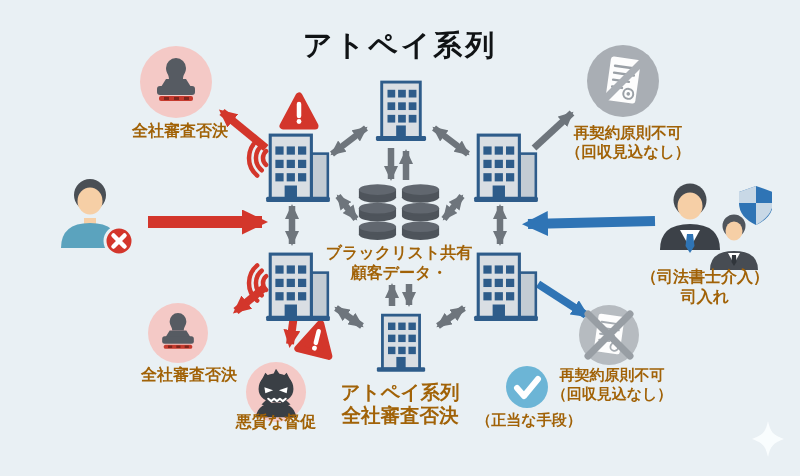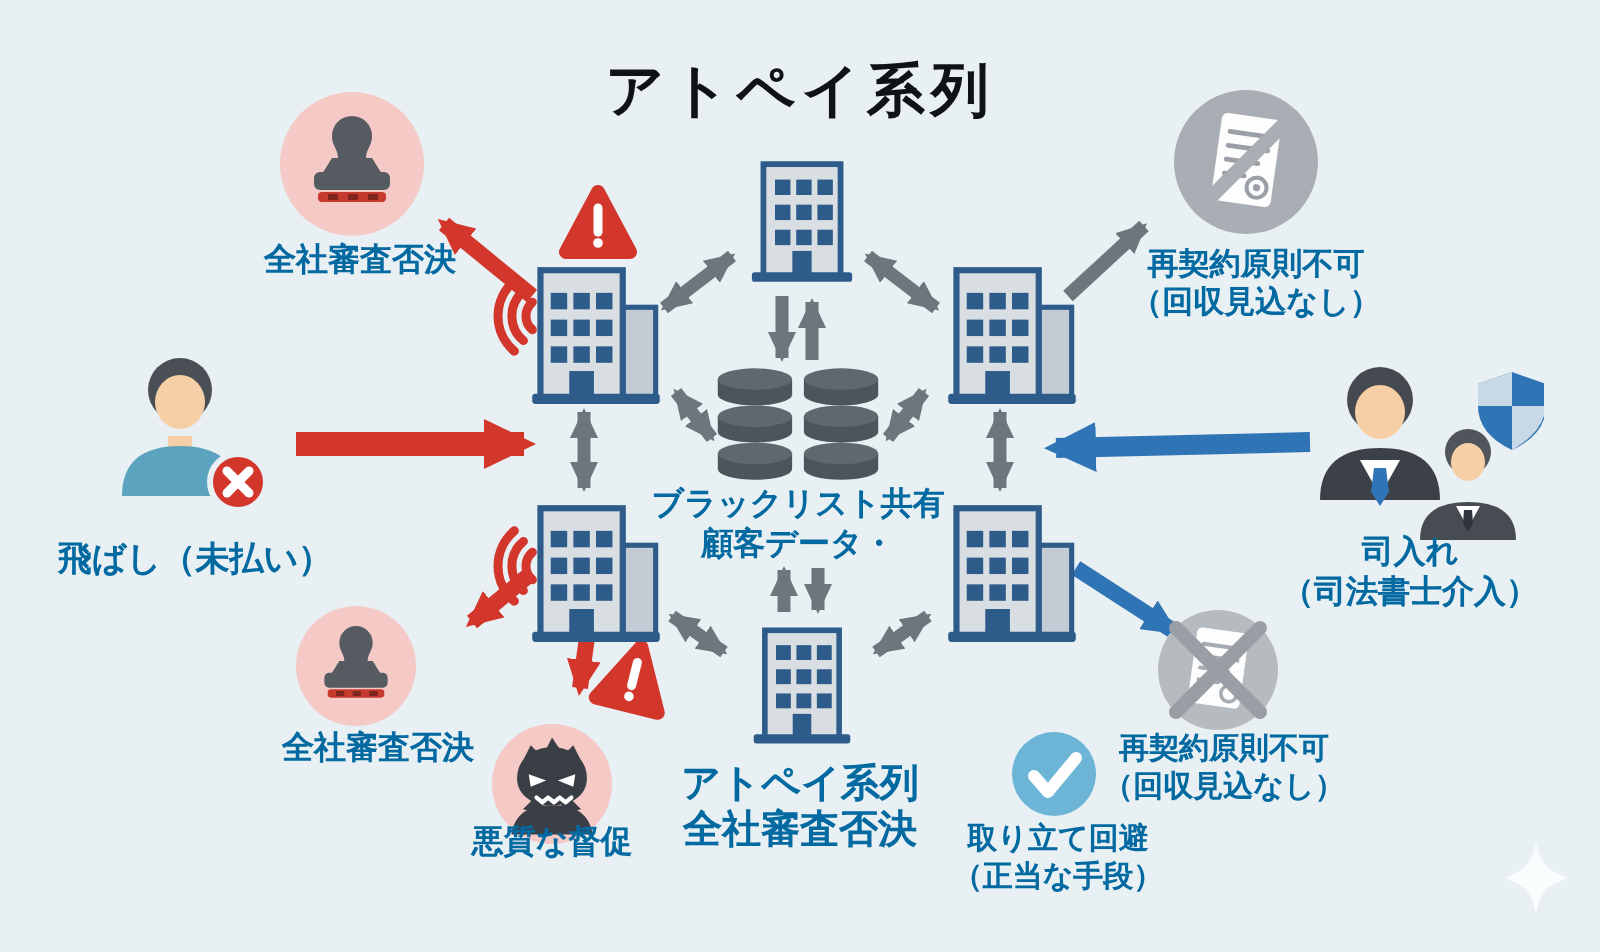--- a/index.html
+++ b/index.html
@@ -9,21 +9,21 @@
     font-family:"Liberation Sans","DejaVu Sans",sans-serif;
     color:#15181b;
     text-decoration:underline;
   }
   .abs{position:absolute;}
   svg{display:block;}
   #overlay{position:absolute;left:0;top:0;z-index:1;}
   .icon{z-index:2;}
   .lbl{
     position:absolute;z-index:3;font-weight:700;text-align:center;
-    color:#0369a1;line-height:1.25;white-space:nowrap;
+    color:#a16207;line-height:1.25;white-space:nowrap;
   }
   .lbl .ln{display:block;}
   #title{
     position:absolute;z-index:3;left:0;top:26px;width:800px;text-align:center;
     font-size:29px;font-weight:800;letter-spacing:3px;color:#101315;
   }
 </style>
 </head>
 <body>
 
@@ -272,49 +272,47 @@
       <polygon points="17,45 26,36 28,48"></polygon>
       <polygon points="47,45 38,36 36,48"></polygon>
     </g>
     <path d="M20,27 l9,3.2 -8,3.2 z" fill="#fff"></path>
     <path d="M44,27 l-9,3.2 8,3.2 z" fill="#fff"></path>
     <path d="M24,39 l3,2.4 3,-2.4 3,2.4 3,-2.4 3,2.4 3,-2.4" fill="none" stroke="#fff" stroke-width="2.2" stroke-linecap="round" stroke-linejoin="round"></path>
   </svg>
 
   <div class="lbl" style="left:105px;top:121px;width:150px;font-size:16px">全社審査否決</div>
 
-  <div class="lbl" style="left:10px;top:269px;width:175px;font-size:17px">飛ばし（未払い）</div>
 
   <div class="lbl" style="left:552px;top:123px;width:152px;font-size:15.5px">
     <span class="ln">再契約原則不可</span>
     <span class="ln">（回収見込なし）</span>
   </div>
 
   <div class="lbl" style="left:315px;top:243px;width:168px;font-size:16px;font-weight:800">
     <span class="ln">ブラックリスト共有</span>
     <span class="ln">顧客データ・</span>
   </div>
 
   <div class="lbl" style="left:627px;top:267px;width:156px;font-size:16px">
+    <span class="ln">（司法書士介入）</span>
     <span class="ln">司入れ</span>
-    <span class="ln">（司法書士介入）</span>
   </div>
 
   <div class="lbl" style="left:325px;top:381px;width:150px;font-size:19.5px;font-weight:800;line-height:1.18">
     <span class="ln">アトペイ系列</span>
     <span class="ln">全社審査否決</span>
   </div>
 
   <div class="lbl" style="left:114px;top:365px;width:150px;font-size:16px">全社審査否決</div>
 
   <div class="lbl" style="left:206px;top:412px;width:140px;font-size:16px">悪質な督促</div>
 
   <div class="lbl" style="left:535px;top:366px;width:154px;font-size:15px">
     <span class="ln">再契約原則不可</span>
     <span class="ln">（回収見込なし）</span>
   </div>
 
   <div class="lbl" style="left:452px;top:411px;width:154px;font-size:15px">
-    <span class="ln">取り立て回避</span>
     <span class="ln">（正当な手段）</span>
   </div>
 
 </div>
 
 </body></html>

